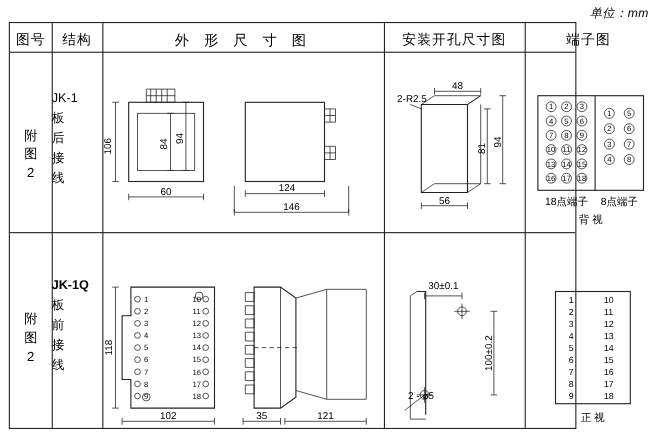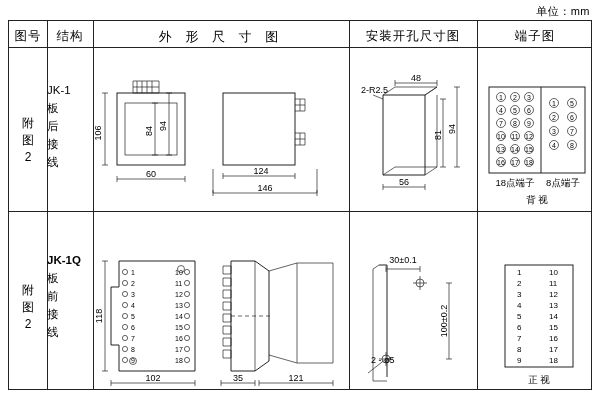--- a/index.html
+++ b/index.html
@@ -7,27 +7,27 @@
     width:600px;height:400px;
     background:#ffffff;
     font-family:"Liberation Sans","DejaVu Sans",sans-serif;
     color:#000;
     overflow:hidden;
   }
   .page{position:relative;width:600px;height:400px;}
 
   .unit{
     position:absolute;top:4px;right:10px;
-    font-size:11px;letter-spacing:0.5px;
+    font-size:11px;letter-spacing:0.5px;font-style:italic;
   }
 
   
   .table{
     position:absolute;left:8px;top:20px;
-    width:584px;height:370px;
+    width:516px;height:370px;
     border:1.3px solid #222;
     box-sizing:border-box;
   }
   .vline{position:absolute;top:0;bottom:0;width:1.3px;background:#222;}
   .hline{position:absolute;left:0;right:0;height:1.3px;background:#222;}
 
   .hdr{
     position:absolute;
     font-size:12.5px;
     text-align:center;

